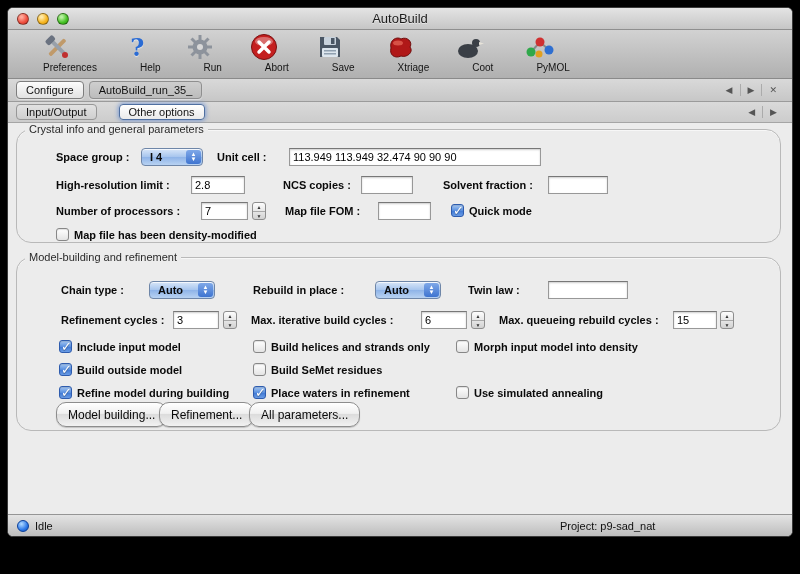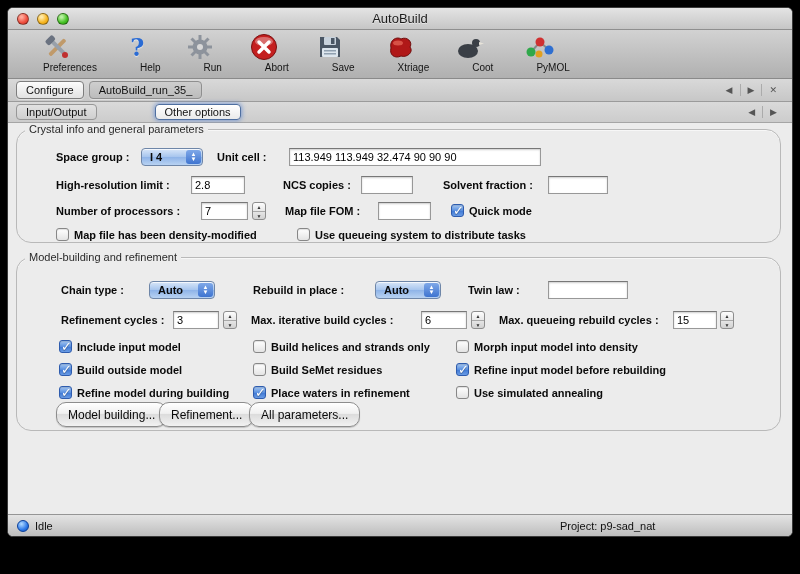--- a/index.html
+++ b/index.html
@@ -18,21 +18,21 @@
   .tlabel{font-size:10px;color:#141414;white-space:nowrap;padding-left:26px;}
   .help-q{font-size:24px;font-weight:bold;color:#2a6bd4;font-family:"DejaVu Serif",serif;text-shadow:0 1px 1px rgba(255,255,255,.6);}
   .tabrow1{flex:0 0 23px;background:linear-gradient(#d9d9d9,#c7c7c7);border-bottom:1px solid #9b9b9b;display:flex;align-items:center;padding:0 8px;gap:5px;}
   .tab1{font-size:11px;padding:2px 9px;border-radius:4px;border:1px solid #7d7d7d;background:linear-gradient(#fcfcfc,#e2e2e2);color:#111;box-shadow:0 1px 1px rgba(255,255,255,.5);white-space:nowrap;}
   .tab1.unsel{background:linear-gradient(#cecece,#bcbcbc);border-color:#8f8f8f;}
   .navgroup{margin-left:auto;display:flex;align-items:center;}
   .navbtn{font-size:9px;color:#555;padding:1px 7px;border-left:1px solid #ababab;}
   .navbtn.first{border-left:none;}
   .tabrow2{flex:0 0 21px;background:linear-gradient(#dadada,#cccccc);border-bottom:1px solid #a5a5a5;display:flex;align-items:center;padding:0 8px;gap:22px;}
   .tab2{font-size:11px;padding:1px 9px;border-radius:4px;border:1px solid #979797;background:linear-gradient(#e2e2e2,#cfcfcf);color:#111;white-space:nowrap;}
-  .tab2.sel{background:linear-gradient(#ffffff,#eaeaea);border:1px solid #4f6fa0;box-shadow:0 0 4px 1px rgba(100,140,210,.75);margin-left:36px;}
+  .tab2.sel{background:linear-gradient(#ffffff,#eaeaea);border:1px solid #4f6fa0;box-shadow:0 0 4px 1px rgba(100,140,210,.75);}
   .contentarea{flex:1;background:#ececec;position:relative;}
   .group{position:absolute;left:8px;right:11px;border:1px solid #b9b9b9;border-radius:15px;background:#ececec;box-shadow:inset 0 1px 0 rgba(255,255,255,.6);}
   .gtitle{position:absolute;top:-7px;left:8px;background:#ececec;padding:0 4px;font-size:11px;color:#2a2a2a;white-space:nowrap;}
   .g1{top:6px;height:114px;}
   .g2{top:134px;height:174px;}
   .frow{position:absolute;left:0;right:0;height:20px;}
   .flabel{position:absolute;top:3px;font-size:11px;font-weight:bold;color:#0a0a0a;white-space:nowrap;}
   .tfield{position:absolute;top:0;height:18px;border:1px solid #989898;border-top-color:#777;background:#fff;font-size:11px;font-family:inherit;padding:0 3px;box-shadow:inset 0 1px 2px rgba(0,0,0,.2);}
   .popup{position:absolute;top:0;height:18px;border:1px solid #6e86a8;border-radius:4px;background:linear-gradient(#d8e6f8 0%,#a8c6ee 48%,#8fb4e8 52%,#b8d2f2 100%);display:flex;align-items:center;font-size:11px;font-weight:bold;color:#0a0a0a;padding-left:8px;box-shadow:inset 0 1px 0 rgba(255,255,255,.7);}
   .parrows{position:absolute;right:1px;top:1px;bottom:1px;width:15px;border-radius:3px;background:linear-gradient(#7fa8e8,#3e74d0);display:flex;flex-direction:column;align-items:center;justify-content:center;color:#fff;}
@@ -211,24 +211,20 @@
           <span class="cbox"></span>
           <span class="clbl">Quick mode</span>
         </div>
       </div>
 
       <div class="frow" style="top:96px">
         <div class="chk" style="left:39px">
           <span class="cbox"></span>
           <span class="clbl">Map file has been density-modified</span>
         </div>
-        <div class="chk" style="left:280px">
-          <span class="cbox"></span>
-          <span class="clbl">Use queueing system to distribute tasks</span>
-        </div>
       </div>
     </div>
 
     <div class="group g2">
       <span class="gtitle">Model-building and refinement</span>
 
       <div class="frow" style="top:23px">
         <span class="flabel" style="left:44px">Chain type :</span>
         <div class="popup" style="left:132px;width:66px">
           <span>Auto</span>
@@ -287,24 +283,20 @@
 
       <div class="frow" style="top:103px">
         <div class="chk checked" style="left:42px">
           <span class="cbox"></span>
           <span class="clbl">Build outside model</span>
         </div>
         <div class="chk" style="left:236px">
           <span class="cbox"></span>
           <span class="clbl">Build SeMet residues</span>
         </div>
-        <div class="chk checked" style="left:439px">
-          <span class="cbox"></span>
-          <span class="clbl">Refine input model before rebuilding</span>
-        </div>
       </div>
 
       <div class="frow" style="top:126px">
         <div class="chk checked" style="left:42px">
           <span class="cbox"></span>
           <span class="clbl">Refine model during building</span>
         </div>
         <div class="chk checked" style="left:236px">
           <span class="cbox"></span>
           <span class="clbl">Place waters in refinement</span>

